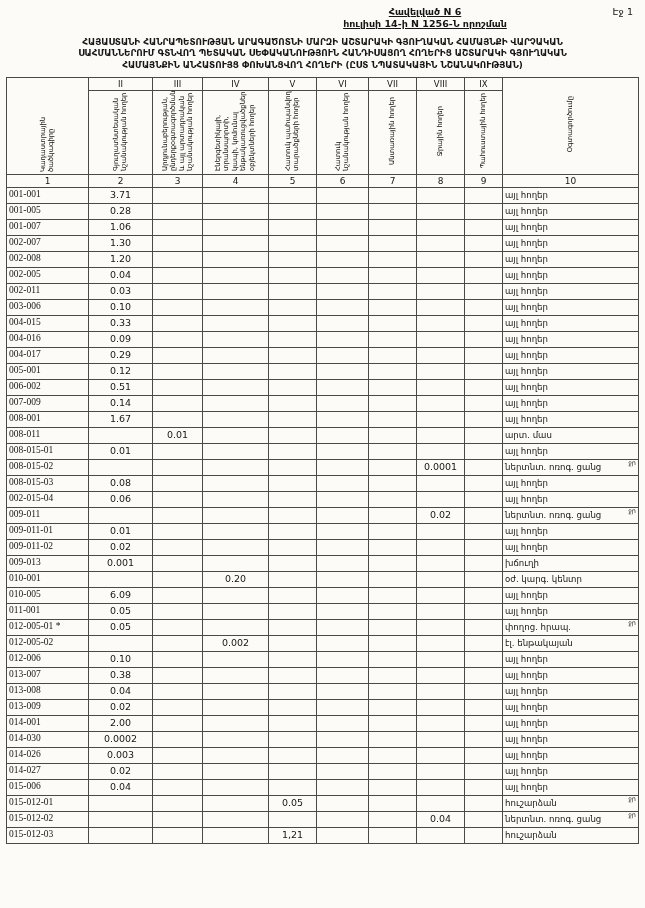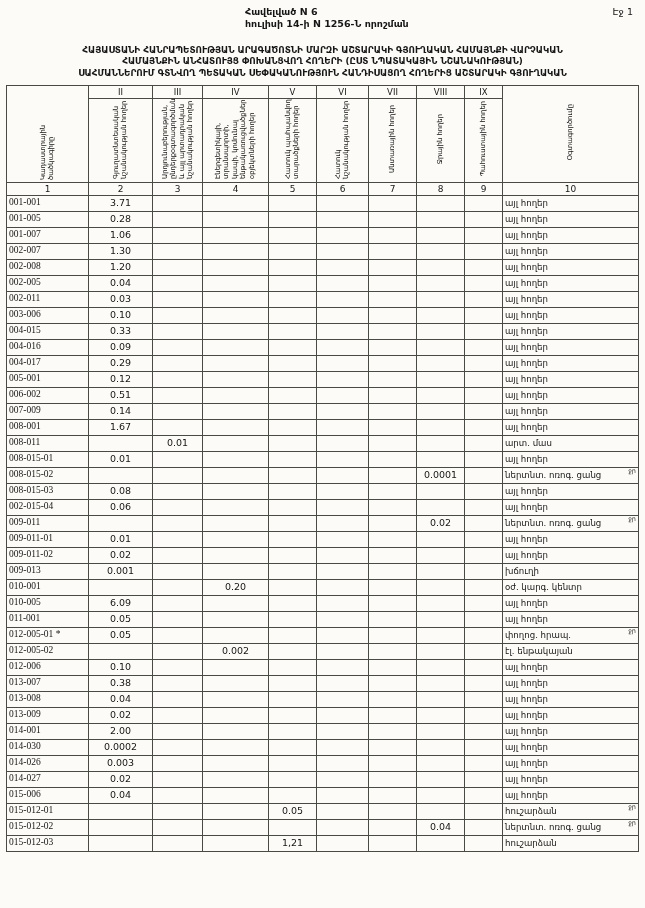--- a/index.html
+++ b/index.html
@@ -11,44 +11,45 @@
     color:#161616;
     font-family:"DejaVu Sans",sans-serif;
     overflow:hidden;
     box-sizing:border-box;
     padding-top:4px;
   }
   
   .tophead{
     width:360px;
     margin:2px 40px 0 auto;
-    text-align:left;
+    text-align:center;
     font-weight:bold;
     font-size:9.5px;
     line-height:1.3;
+    text-decoration:underline;
   }
   .pageno{
     position:absolute;
     top:6px;right:12px;
     font-weight:normal;
     font-size:9.5px;
   }
   .doc-title{
     text-align:center;
     font-weight:bold;
     font-size:13px;
     letter-spacing:8px;
     margin-top:5px;
   }
   .subtitle{
     text-align:center;
     font-weight:bold;
     font-size:8.8px;
     line-height:1.32;
-    margin-top:14px;
+    margin-top:6px;
   }
   
   table.doc{
     border-collapse:collapse;
     table-layout:fixed;
     width:632px;
     margin:5px auto 0 6px;
     font-size:9.5px;
   }
   table.doc th, table.doc td{
@@ -100,22 +101,22 @@
   <div class="pageno">Էջ 1</div>
 
   <div class="tophead">
     <div>Հավելված N 6</div>
     <div>հուլիսի 14-ի N 1256-Ն որոշման</div>
   </div>
 
 
   <div class="subtitle">
     <div>ՀԱՅԱՍՏԱՆԻ ՀԱՆՐԱՊԵՏՈՒԹՅԱՆ ԱՐԱԳԱԾՈՏՆԻ ՄԱՐԶԻ ԱՇՏԱՐԱԿԻ ԳՅՈՒՂԱԿԱՆ ՀԱՄԱՅՆՔԻ ՎԱՐՉԱԿԱՆ</div>
+    <div>ՍԱՀՄԱՆՆԵՐՈՒՄ ԳՏՆՎՈՂ ՊԵՏԱԿԱՆ ՍԵՓԱԿԱՆՈՒԹՅՈՒՆ ՀԱՆԴԻՍԱՑՈՂ ՀՈՂԵՐԻՑ ԱՇՏԱՐԱԿԻ ԳՅՈՒՂԱԿԱՆ</div>
     <div>ՀԱՄԱՅՆՔԻՆ ԱՆՀԱՏՈՒՅՑ ՓՈԽԱՆՑՎՈՂ ՀՈՂԵՐԻ (ԸՍՏ ՆՊԱՏԱԿԱՅԻՆ ՆՇԱՆԱԿՈՒԹՅԱՆ)</div>
-    <div>ՍԱՀՄԱՆՆԵՐՈՒՄ ԳՏՆՎՈՂ ՊԵՏԱԿԱՆ ՍԵՓԱԿԱՆՈՒԹՅՈՒՆ ՀԱՆԴԻՍԱՑՈՂ ՀՈՂԵՐԻՑ ԱՇՏԱՐԱԿԻ ԳՅՈՒՂԱԿԱՆ</div>
   </div>
 
   <table class="doc">
     <colgroup>
       <col style="width:82px">
         <col style="width:64px">
         <col style="width:50px">
       <col style="width:66px">
         <col style="width:48px">
         <col style="width:52px">

